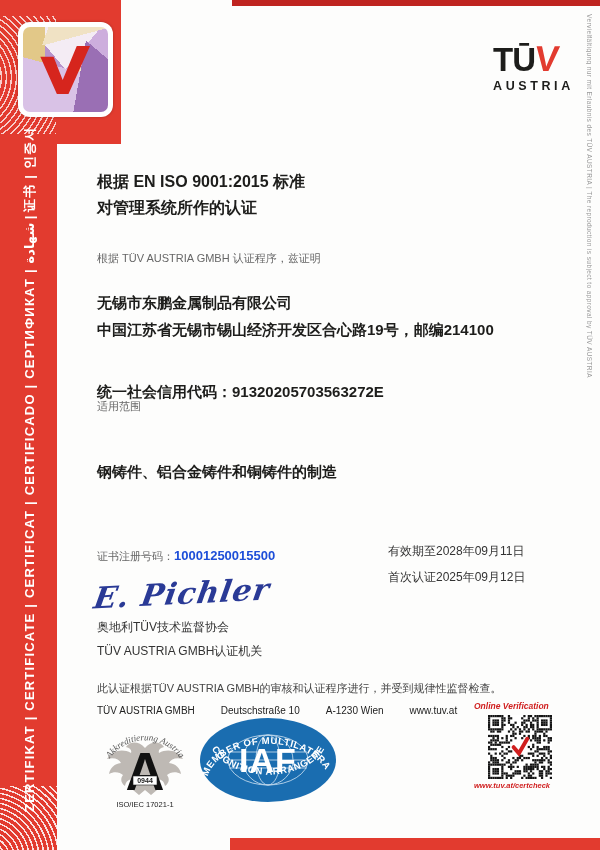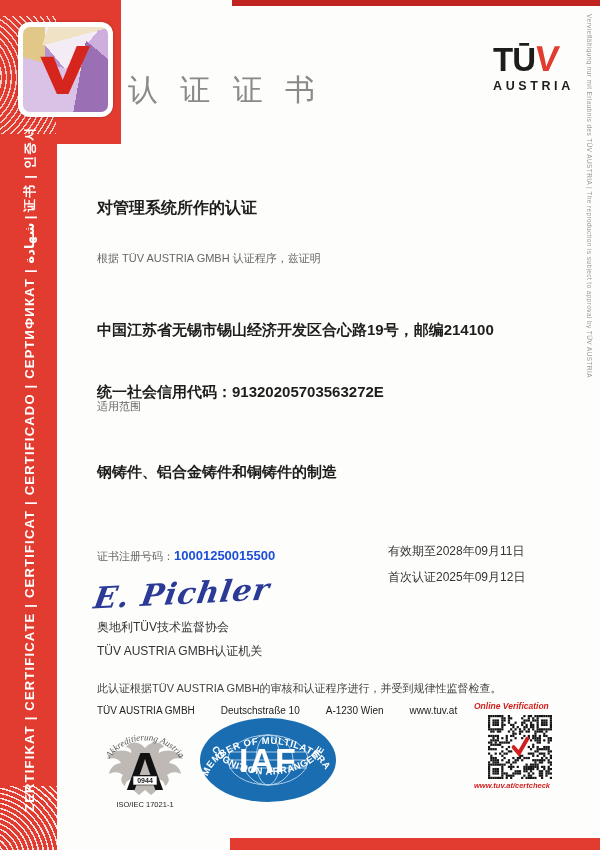--- a/index.html
+++ b/index.html
@@ -92,29 +92,30 @@
   <div class="sticker">
     <div class="sticker-inner">
       <svg class="sticker-v" width="58" height="54" viewBox="0 0 70 64">
         <path d="M4 16 L20 16 L31 44 L48 3 L64 3 L38 61 L24 61 Z" fill="#d6251d"></path>
       </svg>
     </div>
   </div>
 
   <div class="band-text">ZERTIFIKAT | CERTIFICATE | CERTIFICAT | CERTIFICADO | СЕРТИФИКАТ | شهادة | 证书 | 인증서</div>
 
-  <div class="title">认 证 证 书</div>
   <div class="tuv-logo">
     <div class="tuv-word"><span>TŪ</span><span class="v">V</span></div>
     <div class="tuv-sub">AUSTRIA</div>
   </div>
 
+  <div class="abs b16" style="left:97px;top:172px;">根据 EN ISO 9001:2015 标准</div>
   <div class="abs b16" style="left:97px;top:198px;">对管理系统所作的认证</div>
   <div class="abs gray11" style="left:97px;top:251px;">根据 TÜV AUSTRIA GMBH 认证程序，兹证明</div>
 
+  <div class="abs b15" style="left:97px;top:294px;">无锡市东鹏金属制品有限公司</div>
   <div class="abs b15" style="left:97px;top:321px;">中国江苏省无锡市锡山经济开发区合心路19号，邮编214100</div>
   <div class="abs b15" style="left:97px;top:347px;margin-top:36px;">统一社会信用代码：91320205703563272E</div>
 
   <div class="abs gray11" style="left:97px;top:399px;">适用范围</div>
   <div class="abs b15" style="left:97px;top:463px;">钢铸件、铝合金铸件和铜铸件的制造</div>
 
   <div class="abs" style="left:97px;top:546px;">
     <span class="certnum-label">证书注册号码：</span><span class="certnum-value">10001250015500</span>
   </div>
   <div class="abs dates" style="left:388px;top:538px;">

